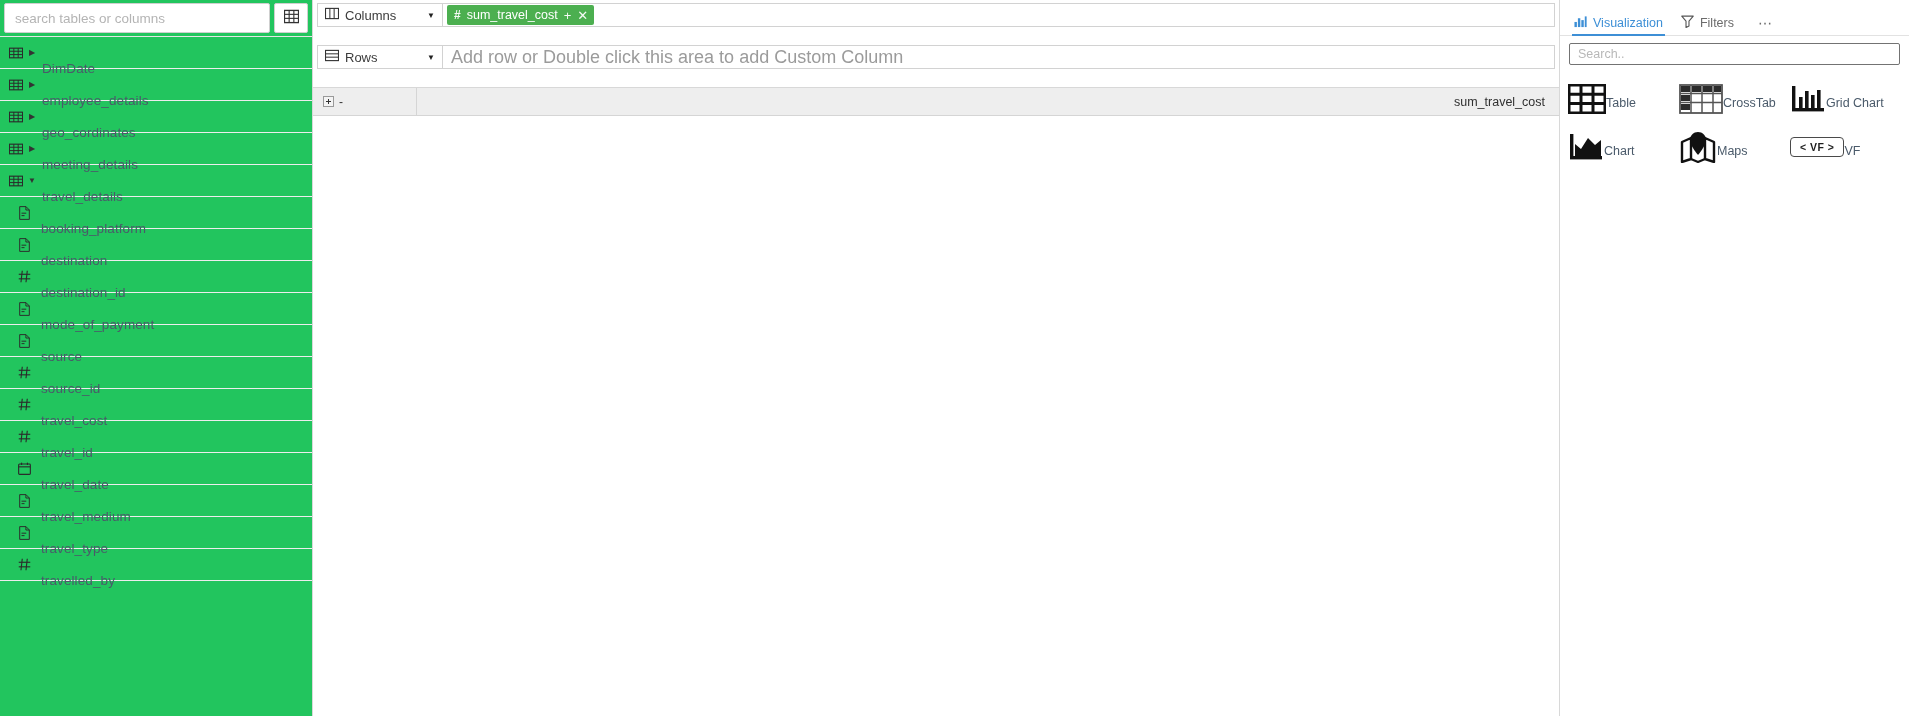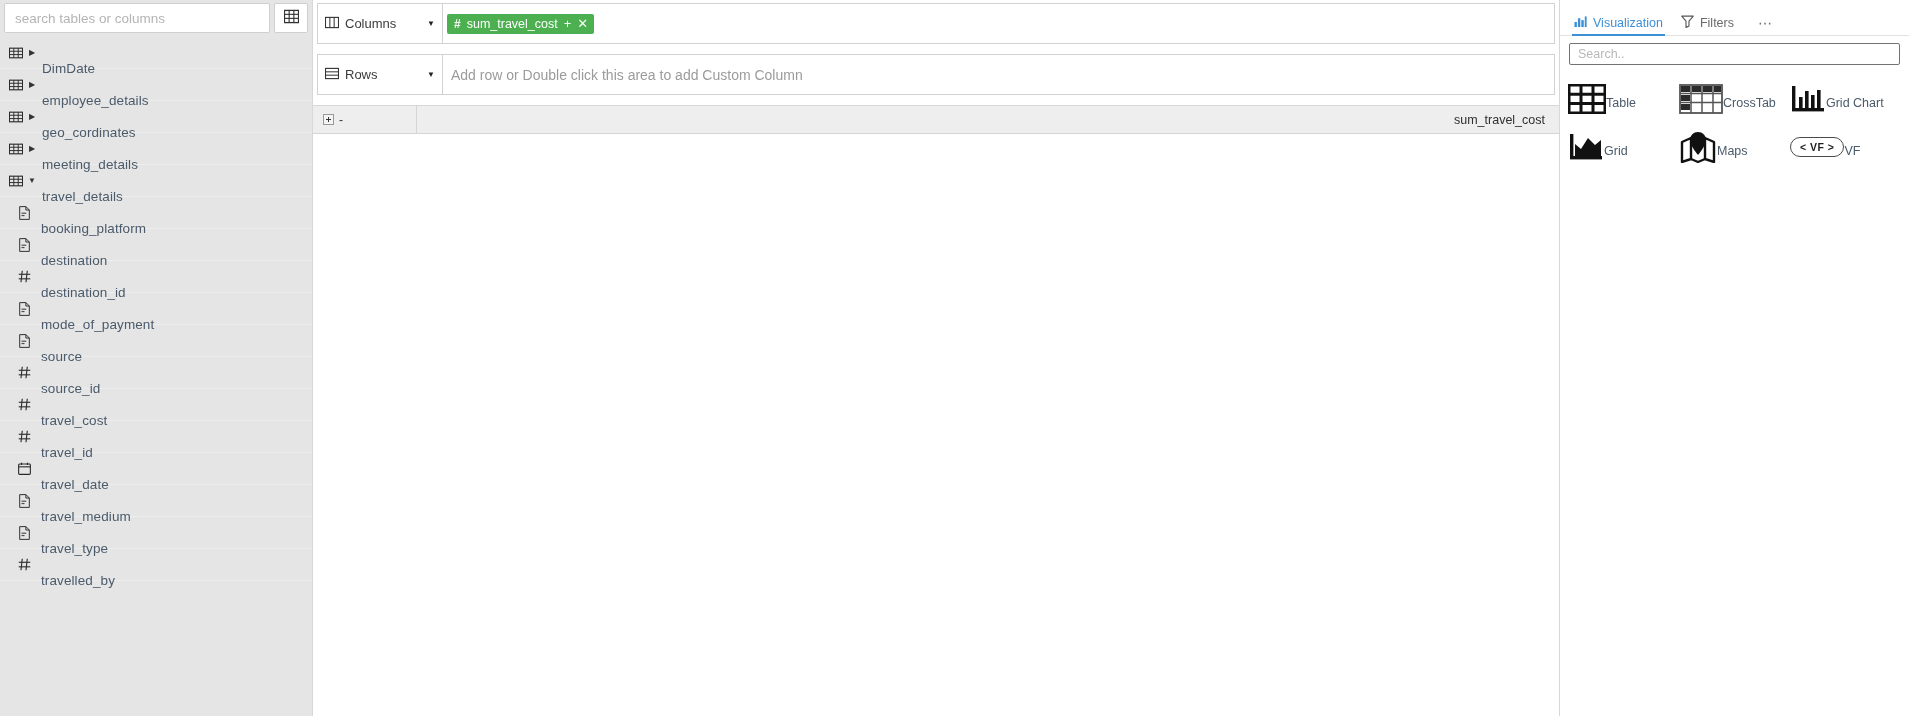--- a/index.html
+++ b/index.html
@@ -12,21 +12,21 @@
   .app {
     display: flex;
     width: 1909px; height: 716px;
     background: #ffffff;
   }
 
   
   .sidebar {
     width: 313px;
     height: 716px;
-    background: #e5e5e5;
+    background: #22c55e;
     border-right: 1px solid #d8d8d8;
     display: flex;
     flex-direction: column;
     flex: 0 0 313px;
   }
   .search-row {
     display: flex;
     align-items: stretch;
     height: 36px;
     flex: 0 0 36px;
@@ -104,22 +104,22 @@
     border-right: 1px solid #d8d8d8;
     min-width: 0;
   }
   .shelves {
     padding: 3px 4px 0 4px;
     flex: 0 0 auto;
   }
   .shelf {
     display: flex;
     align-items: stretch;
-    height: 41px;
-    margin-bottom: 10px;
+    height: 24px;
+    margin-bottom: 18px;
   }
   .shelf-label {
     width: 125px;
     flex: 0 0 125px;
     border: 1px solid #d2d2d2;
     border-right: none;
     display: flex;
     align-items: center;
     padding: 0 7px;
     font-size: 13px;
@@ -136,21 +136,21 @@
     flex: 1 1 auto;
     border: 1px solid #d2d2d2;
     background: #fff;
     display: flex;
     align-items: center;
     padding: 2px 4px;
     gap: 4px;
     min-width: 0;
   }
   .shelf-hint {
-    font-size: 14px;
+    font-size: 18px;
     color: #9b9b9b;
     padding-left: 4px;
   }
   .chip {
     display: inline-flex;
     align-items: center;
     height: 20px;
     background: #4caf50;
     color: #ffffff;
     border-radius: 2px;
@@ -308,21 +308,21 @@
     align-items: center;
     justify-content: center;
   }
   .viz-label {
     margin-top: 7px;
     font-size: 12.5px;
     color: #4a5a6a;
   }
   .vf-box {
     border: 1px solid #4a4a4a;
-    border-radius: 10px;
+    border-radius: 4px;
     padding: 3px 9px;
     font-size: 10.5px;
     font-weight: bold;
     color: #1e1e1e;
     letter-spacing: .5px;
     font-family: "Liberation Sans", sans-serif;
   }
 </style>
 </head>
 <body>
@@ -702,21 +702,21 @@
       </div>
 
       <div class="viz-item">
         <div class="viz-icon">
           <svg width="36" height="30" viewBox="0 0 36 30">
             <rect x="2" y="2" width="3.4" height="24" fill="#111"></rect>
             <rect x="2" y="24" width="32" height="3.4" fill="#111"></rect>
             <path d="M7 24 L7 12 L13 17 L20 6 L27 13 L33 8 L33 24 Z" fill="#111"></path>
           </svg>
         </div>
-        <div class="viz-label">Grid</div>
+        <div class="viz-label">Chart</div>
       </div>
 
       <div class="viz-item">
         <div class="viz-icon">
           <svg width="38" height="32" viewBox="0 0 38 32">
             <path d="M3 11 L12 7 L12 28 L3 31 Z" fill="none" stroke="#111" stroke-width="2.4" stroke-linejoin="round"></path>
             <path d="M26 7 L35 11 L35 31 L26 28 Z" fill="none" stroke="#111" stroke-width="2.4" stroke-linejoin="round"></path>
             <path d="M12 7 L19 11 L26 7" fill="none" stroke="#111" stroke-width="2.2" stroke-linejoin="round"></path>
             <path d="M12 28 L19 31 L26 28" fill="none" stroke="#111" stroke-width="2.2" stroke-linejoin="round"></path>
             <path d="M19 1 C23.4 1 27 4.5 27 8.8 C27 15 19 24 19 24 C19 24 11 15 11 8.8 C11 4.5 14.6 1 19 1 Z" fill="#111"></path>

